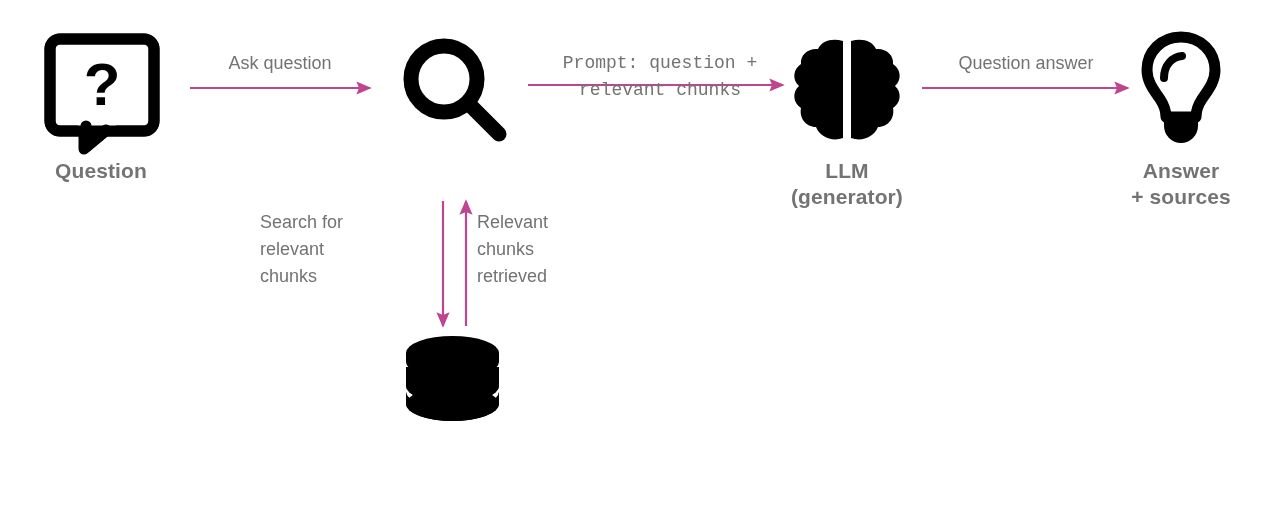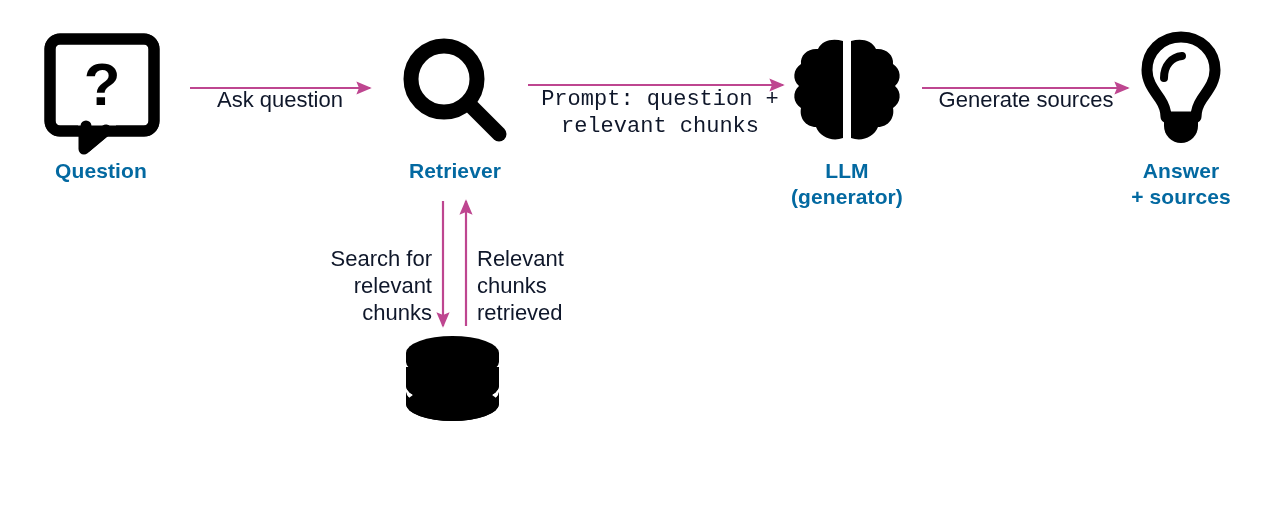--- a/index.html
+++ b/index.html
@@ -20,39 +20,38 @@
     overflow: hidden;
   }
 
   
   .node-label {
     position: absolute;
     font-family: "Liberation Sans", sans-serif;
     font-weight: bold;
     font-size: 21px;
     line-height: 26px;
-    color: #0369a1;
+    color: #737373;
     text-align: center;
     white-space: pre-line;
     letter-spacing: 0.1px;
   }
 
   
   .edge-label {
     position: absolute;
     font-family: "Liberation Sans", sans-serif;
     font-weight: normal;
-    font-size: 22px;
+    font-size: 18px;
     line-height: 27px;
-    color: #0f172a;
+    color: #737373;
     white-space: pre-line;
-    margin-top: 36px;
   }
   .edge-label.center { text-align: center; }
-  .edge-label.right  { text-align: right; }
+  .edge-label.right  { }
   .edge-label.left   { text-align: left; }
 
   
   svg.layer {
     position: absolute;
     left: 0;
     top: 0;
     width: 1270px;
     height: 530px;
     overflow: visible;
@@ -150,35 +149,34 @@
 
     <path d="M2 33 L2 52 A46.5 17 0 0 0 95 52 L95 33 Z" fill="#000"></path>
     <ellipse cx="48.5" cy="52" rx="46.5" ry="17" fill="#000"></ellipse>
 
     <path d="M2 19 L2 28 A46.5 17 0 0 0 95 28 L95 19 Z" fill="#000"></path>
     <ellipse cx="48.5" cy="19" rx="46.5" ry="17" fill="#000"></ellipse>
   </svg>
 
   <div class="node-label" style="left:21px; top:158px; width:160px;">Question</div>
 
-  <div class="node-label" style="left:375px; top:158px; width:160px;">Retriever</div>
 
   <div class="node-label" style="left:767px; top:158px; width:160px;">LLM
 (generator)</div>
 
   <div class="node-label" style="left:1101px; top:158px; width:160px;">Answer
 + sources</div>
 
 
   <div class="edge-label center" style="left:180px; top:50px; width:200px;">Ask question</div>
 
   <div class="edge-label center" style="left:530px; top:50px; width:260px;font-family:Liberation Mono, monospace;">Prompt: question +
 relevant chunks</div>
 
-  <div class="edge-label center" style="left:915px; top:50px; width:222px;">Generate sources</div>
+  <div class="edge-label center" style="left:915px; top:50px; width:222px;">Question answer</div>
 
   <div class="edge-label right" style="left:260px; top:209px; width:172px;">Search for
 relevant
 chunks</div>
 
   <div class="edge-label left" style="left:477px; top:209px; width:180px;">Relevant
 chunks
 retrieved</div>
 
 </div>

